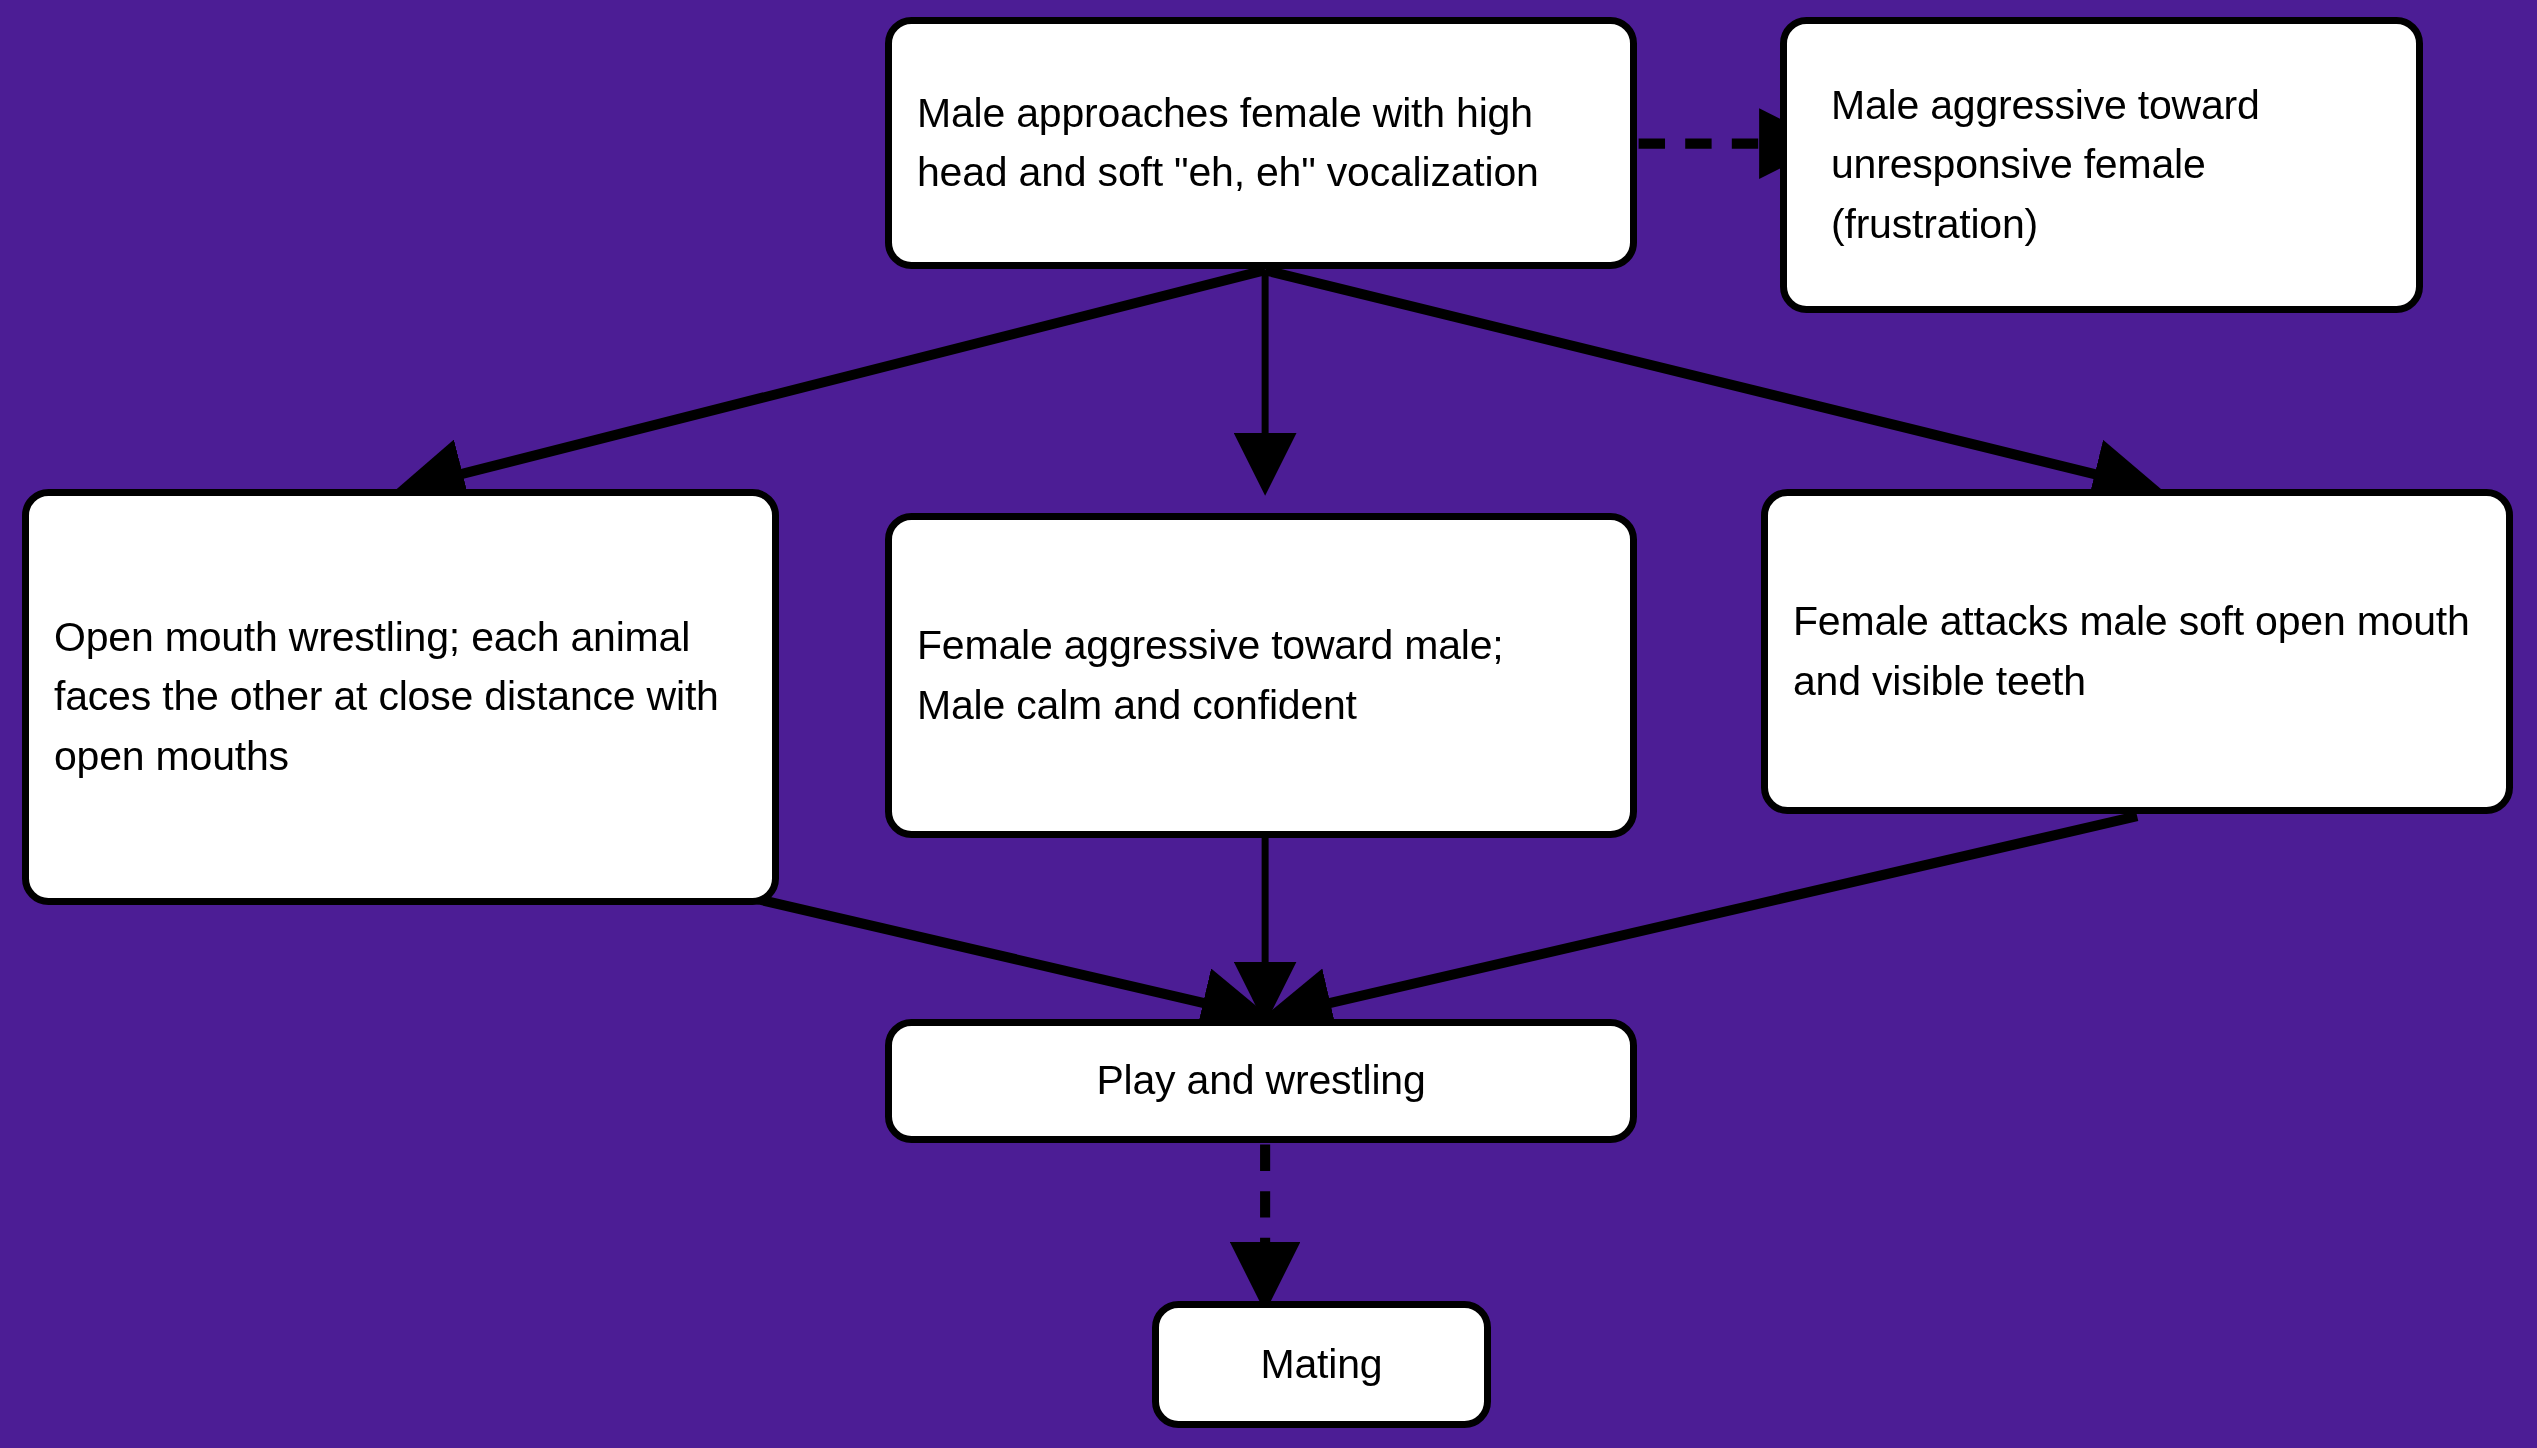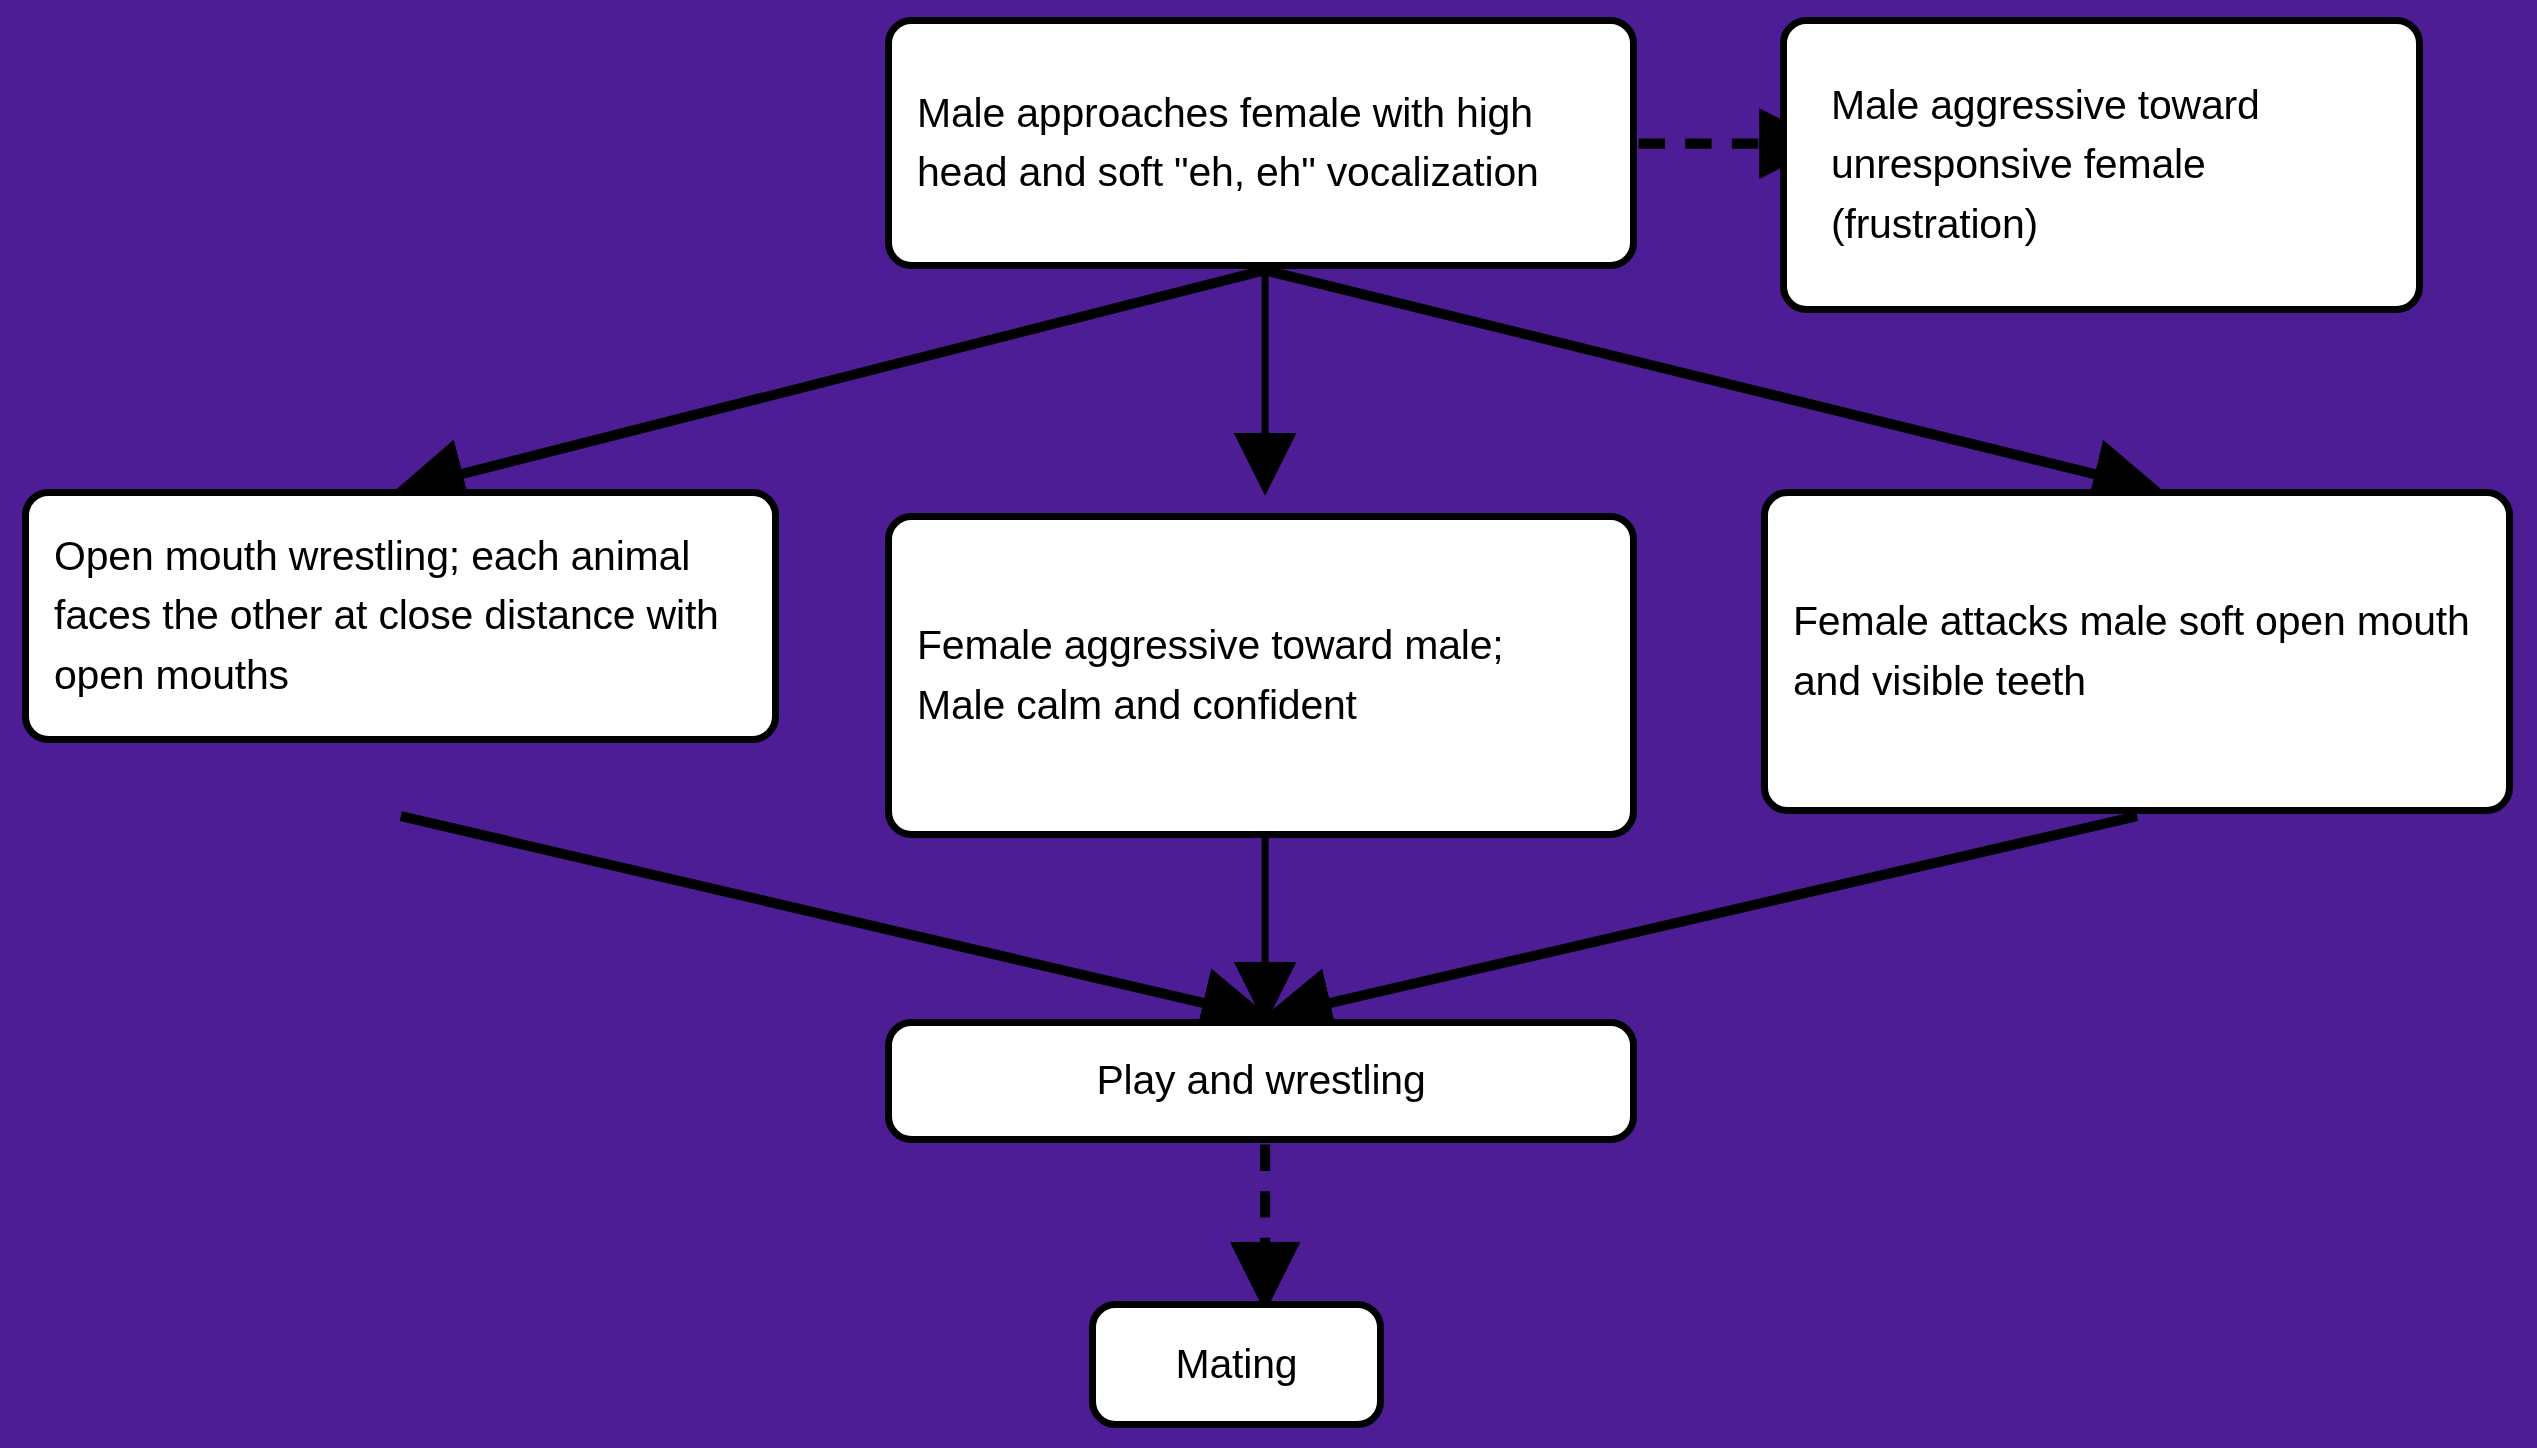--- a/index.html
+++ b/index.html
@@ -42,25 +42,25 @@
     letter-spacing: -0.2px;
   }
   .node.left-align { justify-content: flex-start; }
   .node.left-align .txt { padding-left: 25px; text-align: left; }
   .node.center-align { justify-content: center; }
   .node.center-align .txt { text-align: center; }
 
   
   #node-approach      { left: 885px; top: 17px;   width: 752px;  height: 252px; }
   #node-male-aggr     { left: 1780px; top: 17px;   width: 643px;  height: 296px; padding-left: 19px; }
-  #node-wrestle-open  { left: 22px;   top: 489px;  width: 757px;  height: 254px; }
+  #node-wrestle-open  { left: 22px;   top: 489px;  width: 757px;  height: 416px; }
   #node-female-aggr   { left: 885px; top: 489px;  width: 752px;  height: 325px; margin-top: 24px; }
   #node-female-attack { left: 1761px; top: 489px;  width: 752px;  height: 325px; }
   #node-play          { left: 885px; top: 1019px; width: 752px;  height: 124px; }
-  #node-mating        { left: 1089px; top: 1301px; width: 295px;  height: 127px; }
+  #node-mating        { left: 1152px; top: 1301px; width: 339px;  height: 127px; }
 </style>
 </head>
 <body>
 
 <div id="canvas">
 
   <svg id="edges" viewBox="0 0 3268 1866" width="2538" height="1449" xmlns="http://www.w3.org/2000/svg">
     <defs>
       <marker id="arrowhead" markerWidth="7" markerHeight="7" refX="5.6" refY="3.5" orient="auto" markerUnits="strokeWidth">
         <path d="M0,0 L7,3.5 L0,7 Z" fill="#000000"></path>

